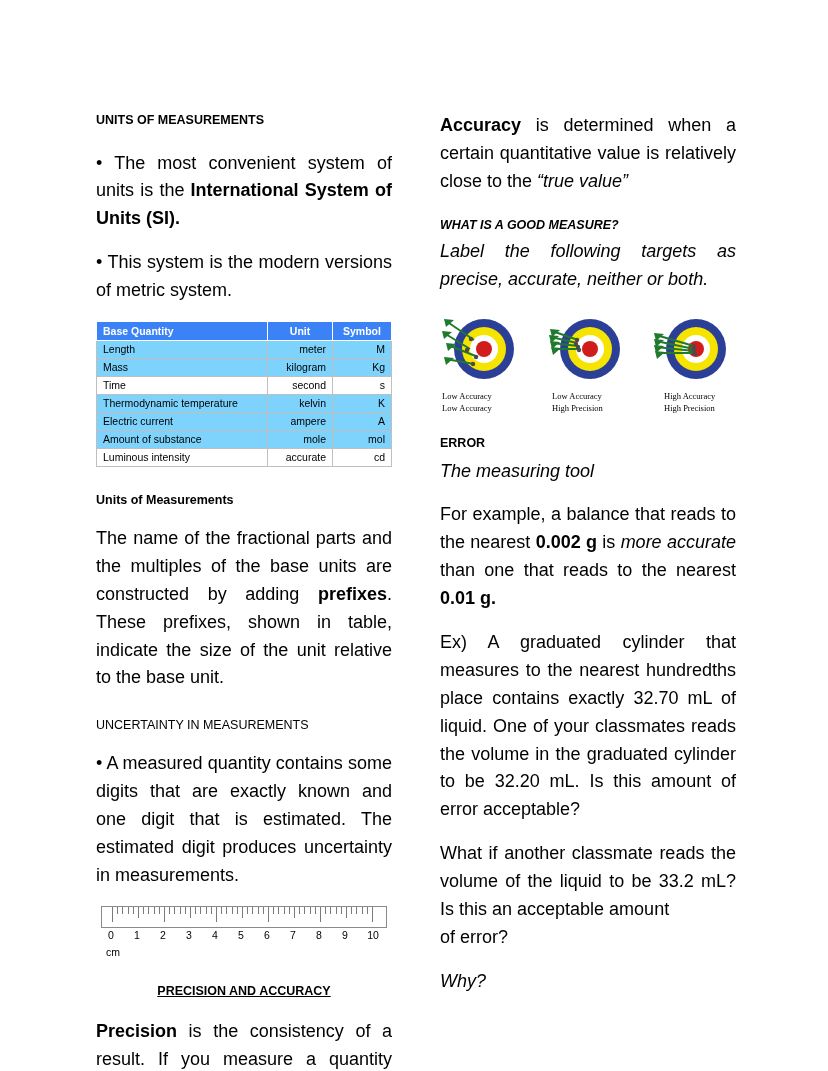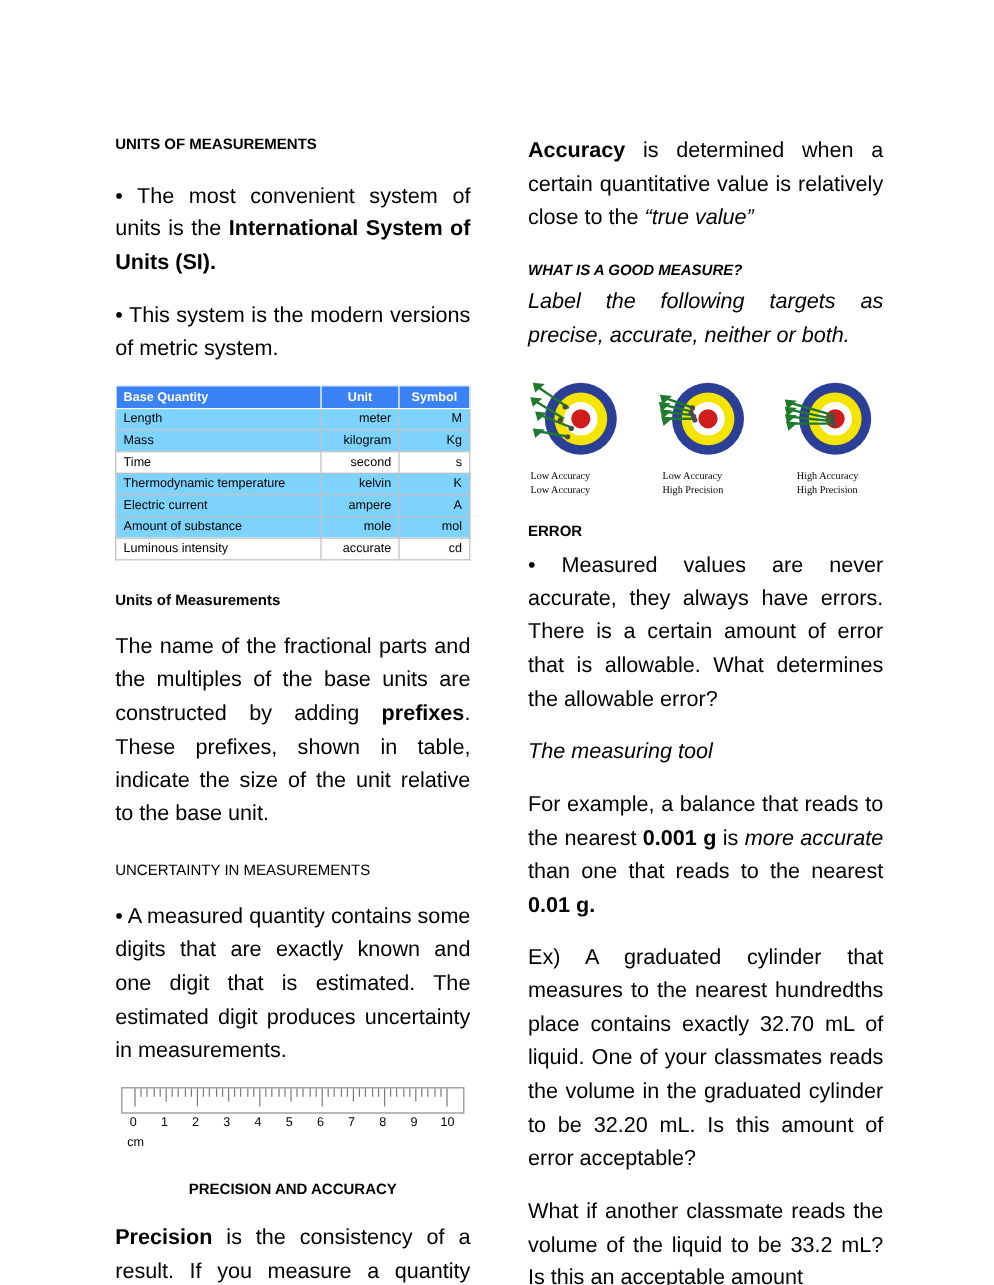--- a/index.html
+++ b/index.html
@@ -79,20 +79,21 @@
   .tbl-col-q { width: 58%; }
   .tbl-col-u { width: 22%; }
   .tbl-col-s { width: 20%; }
 
   
   .centered-heading {
     text-align: center;
     font-weight: bold;
     font-size: 12.5px;
     margin: 26px 0 20px 0;
+    text-decoration: underline;
   }
   h2.sub-title {
     font-size: 12.5px;
     font-weight: bold;
     margin: 26px 0 18px 0;
   }
   h2.sub-title.plain {
     font-weight: normal;
   }
   h2.italic-title {
@@ -420,25 +421,24 @@
           </div>
           <div class="target-caption c3">
             <div>High Accuracy</div>
             <div>High Precision</div>
           </div>
         </div>
 
       </div>
 
       <h2 class="sub-title" style="margin-top:22px;margin-bottom:8px">ERROR</h2>
-      <p>• Measured values are never accurate, they always have errors. There is a certain amount of error that is allowable. What determines the allowable error?</p>
 
       <p class="italic">The measuring tool</p>
 
-      <p><span>For example, a balance that reads to the nearest </span><span class="bold">0.001 g</span><span> is </span><span class="italic">more accurate</span><span> than one that reads to the nearest </span><span class="bold">0.01 g.</span></p>
+      <p><span>For example, a balance that reads to the nearest </span><span class="bold">0.002 g</span><span> is </span><span class="italic">more accurate</span><span> than one that reads to the nearest </span><span class="bold">0.01 g.</span></p>
 
       <p>Ex) A graduated cylinder that measures to the nearest hundredths place contains exactly 32.70 mL of liquid. One of your classmates reads the volume in the graduated cylinder to be 32.20 mL. Is this amount of error acceptable?</p>
 
       <p><span>What if another classmate reads the volume of the liquid to be 33.2 mL? Is this an acceptable amount</span><br><span>of error?</span></p>
 
       <p class="italic">Why?</p>
 
     </div>
   </div>
 </div>

